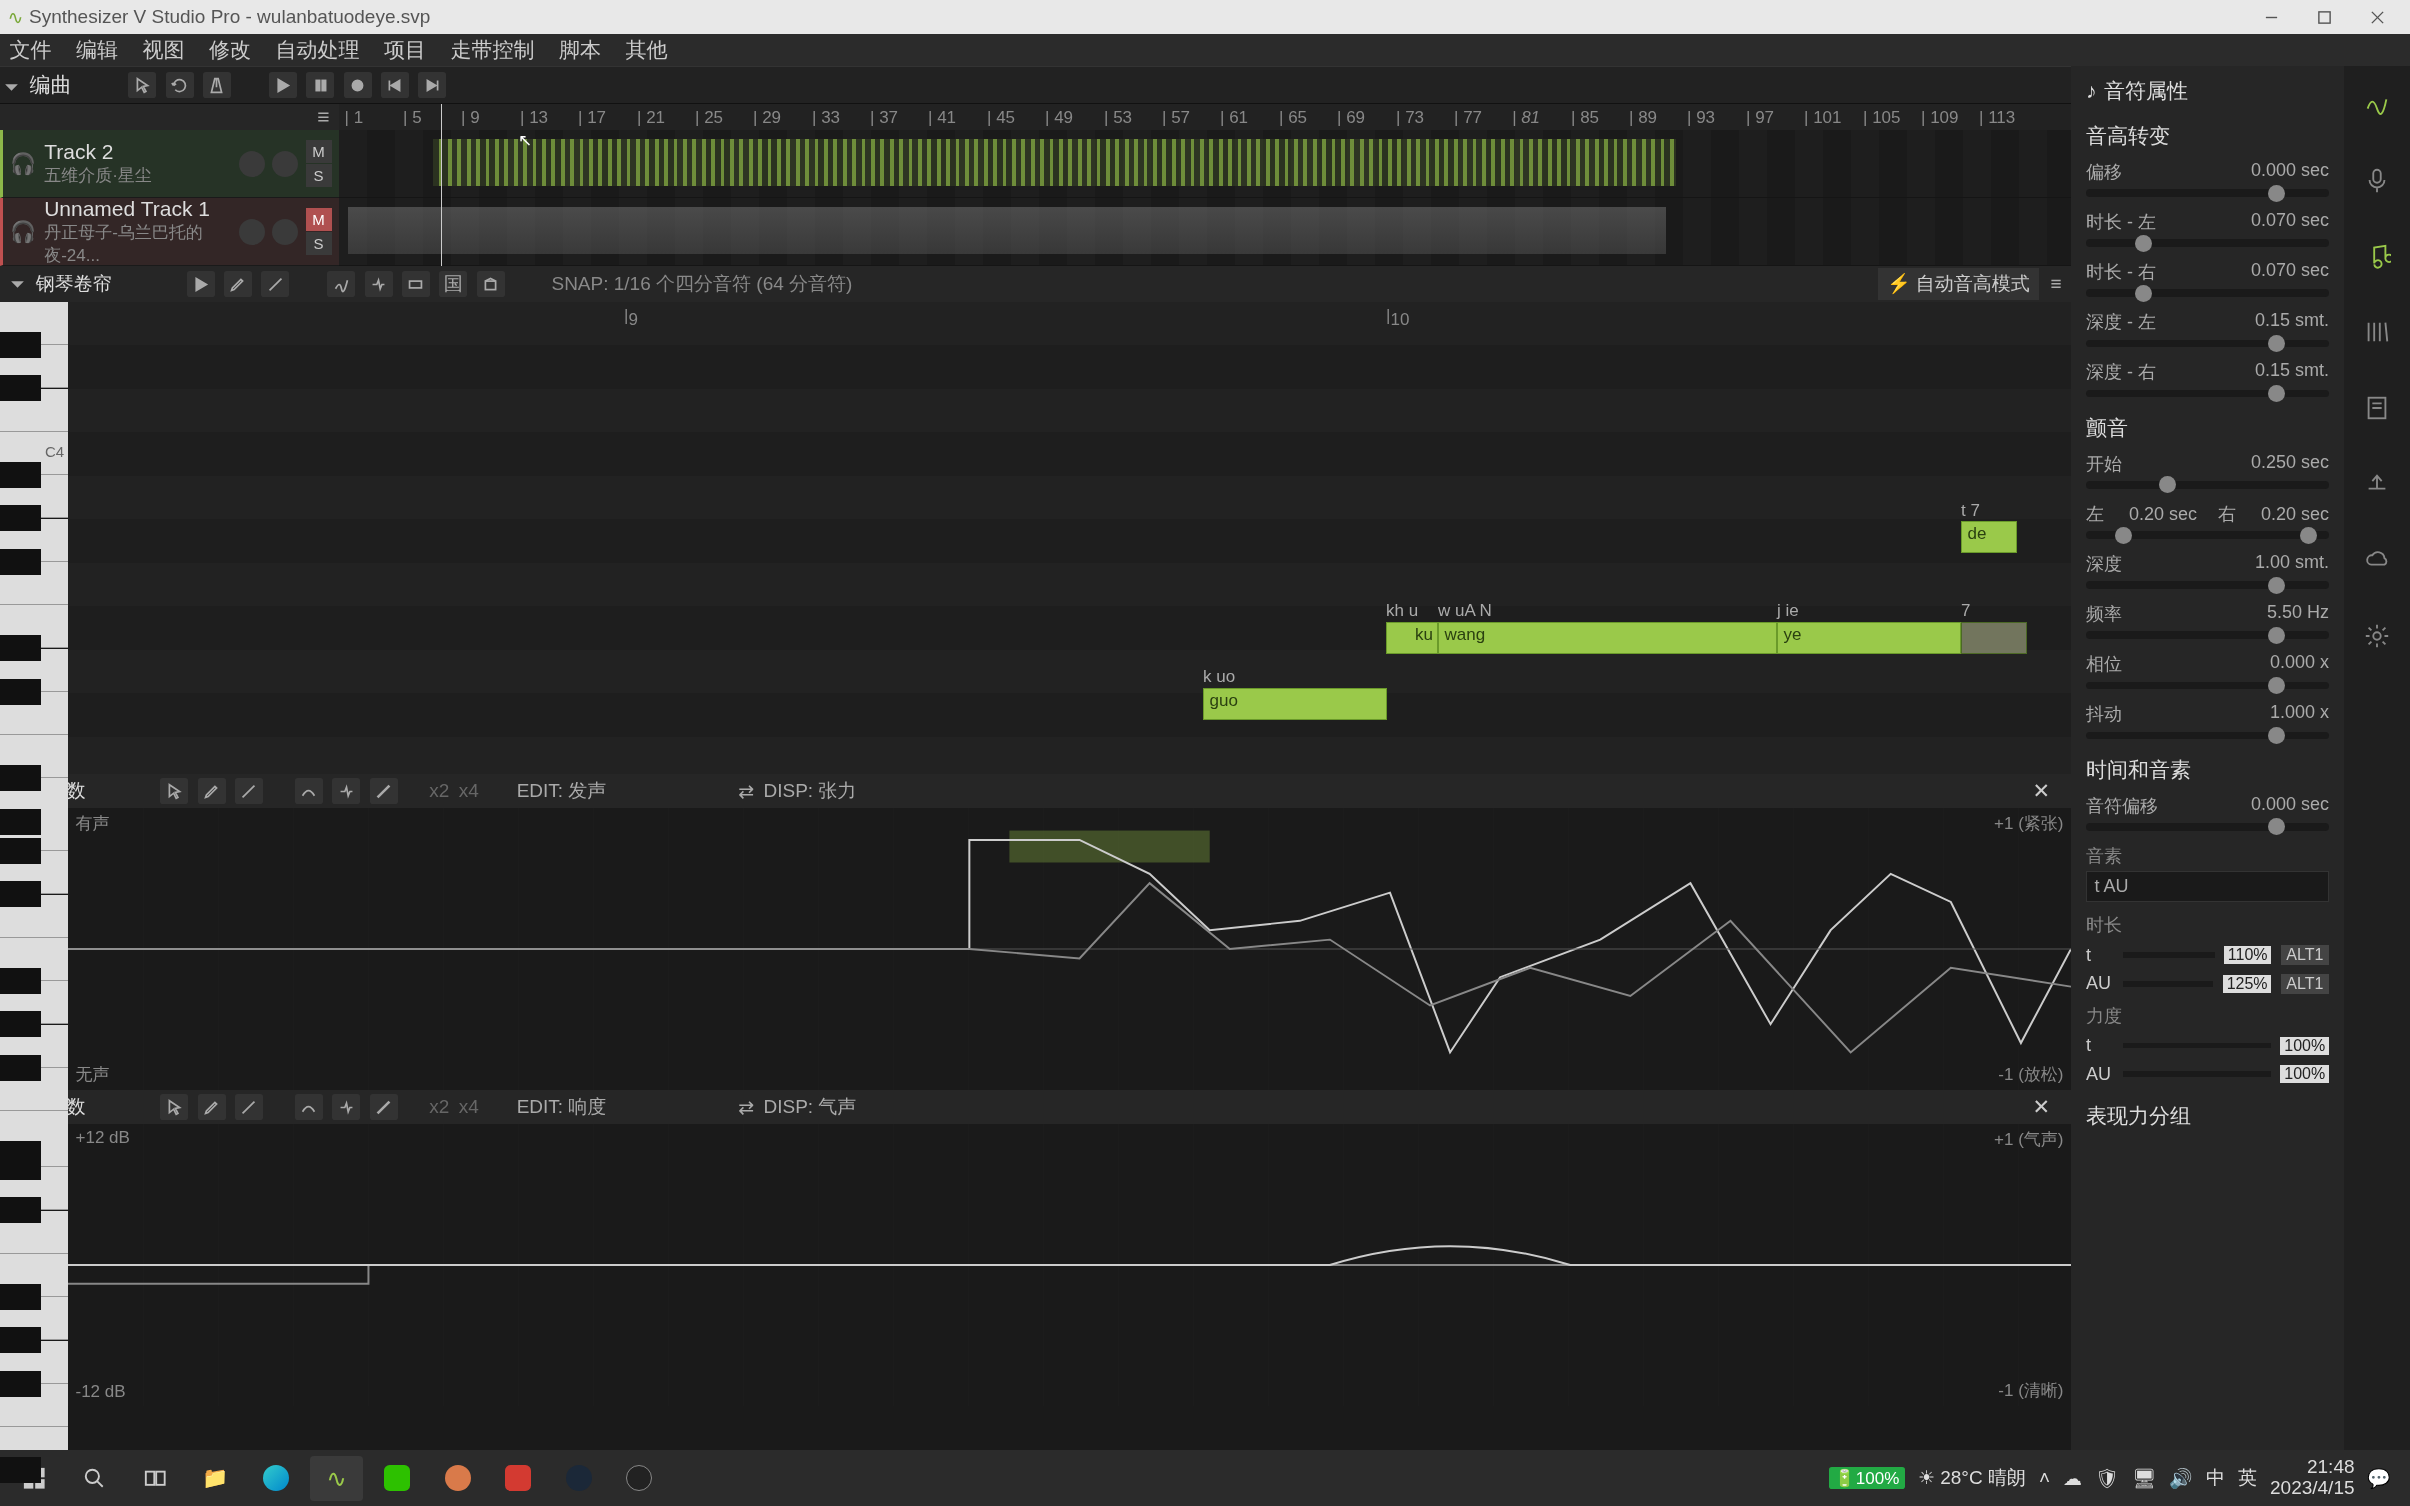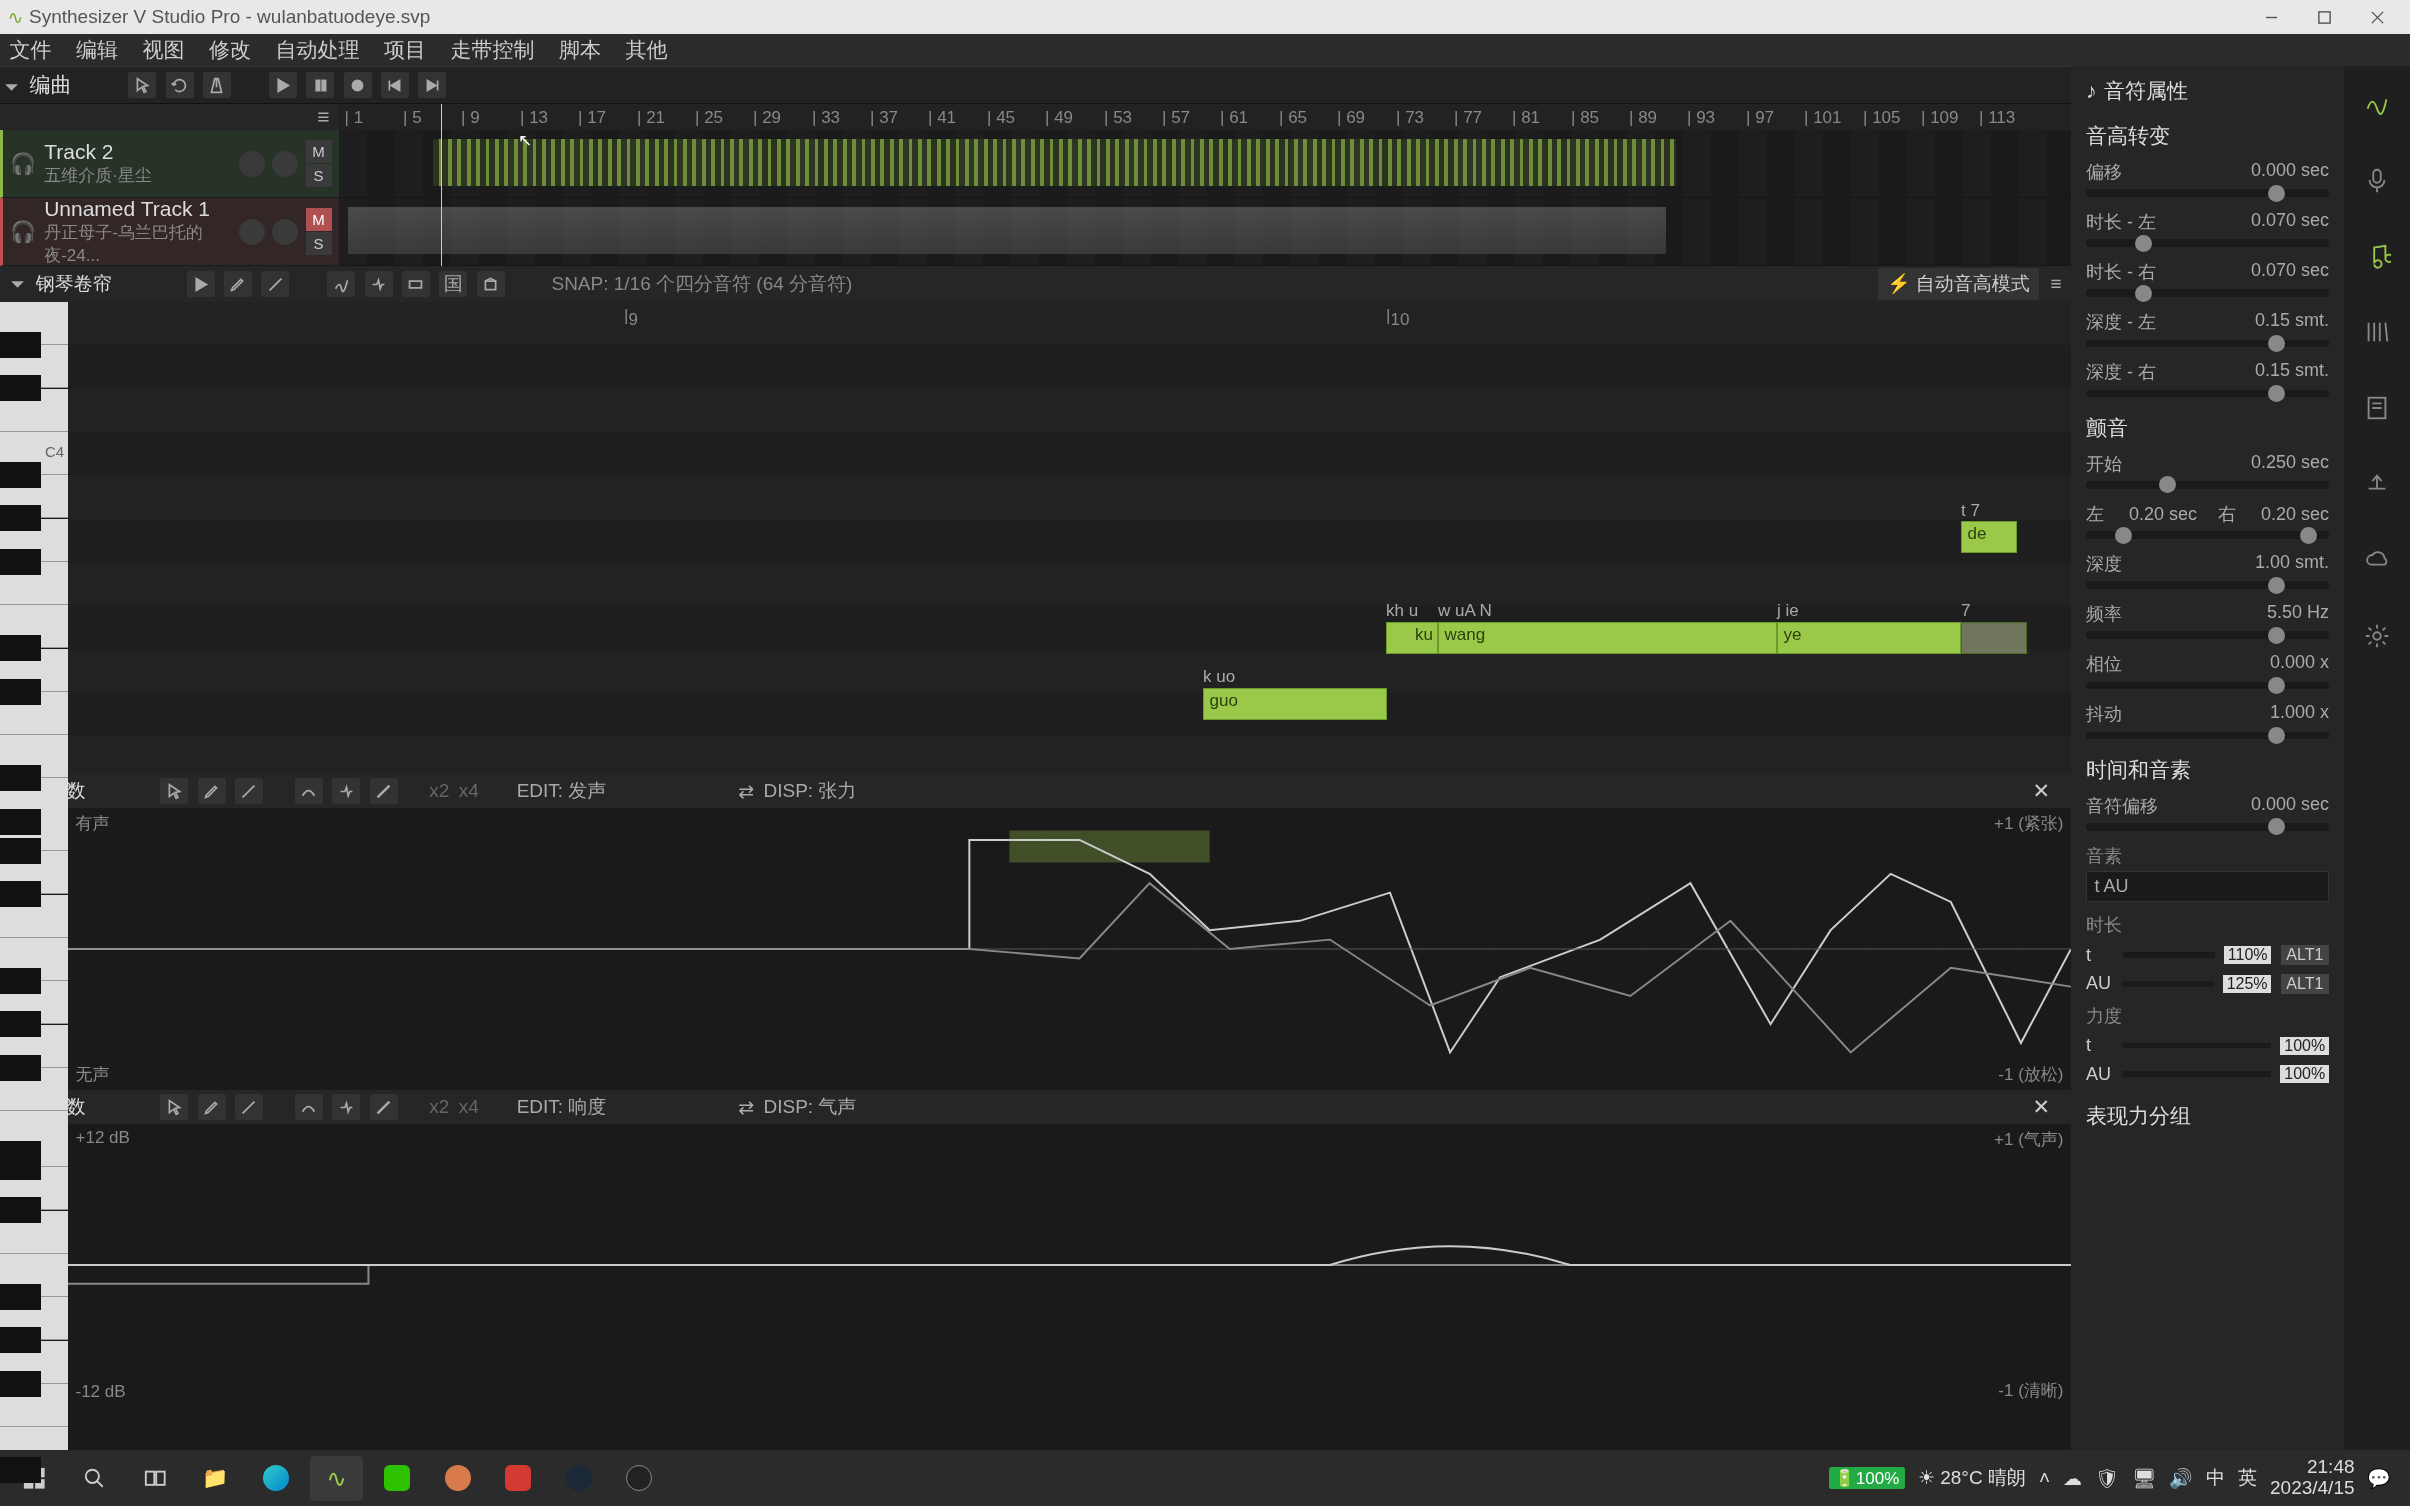--- a/index.html
+++ b/index.html
@@ -218,21 +218,21 @@
           <span style="left: 589px;">| 41</span>
           <span style="left: 648px;">| 45</span>
           <span style="left: 706px;">| 49</span>
           <span style="left: 765px;">| 53</span>
           <span style="left: 823px;">| 57</span>
           <span style="left: 881px;">| 61</span>
           <span style="left: 940px;">| 65</span>
           <span style="left: 998px;">| 69</span>
           <span style="left: 1057px;">| 73</span>
           <span style="left: 1115px;">| 77</span>
-          <span style="left: 1173px;">| 81</span>
+          <span style="left: 1173px; font-style: italic;">| 81</span>
           <span style="left: 1232px;">| 85</span>
           <span style="left: 1290px;">| 89</span>
           <span style="left: 1348px;">| 93</span>
           <span style="left: 1407px;">| 97</span>
           <span style="left: 1465px;">| 101</span>
           <span style="left: 1524px;">| 105</span>
           <span style="left: 1582px;">| 109</span>
           <span style="left: 1640px;">| 113</span>
         </div>
       <div class="track-row">

